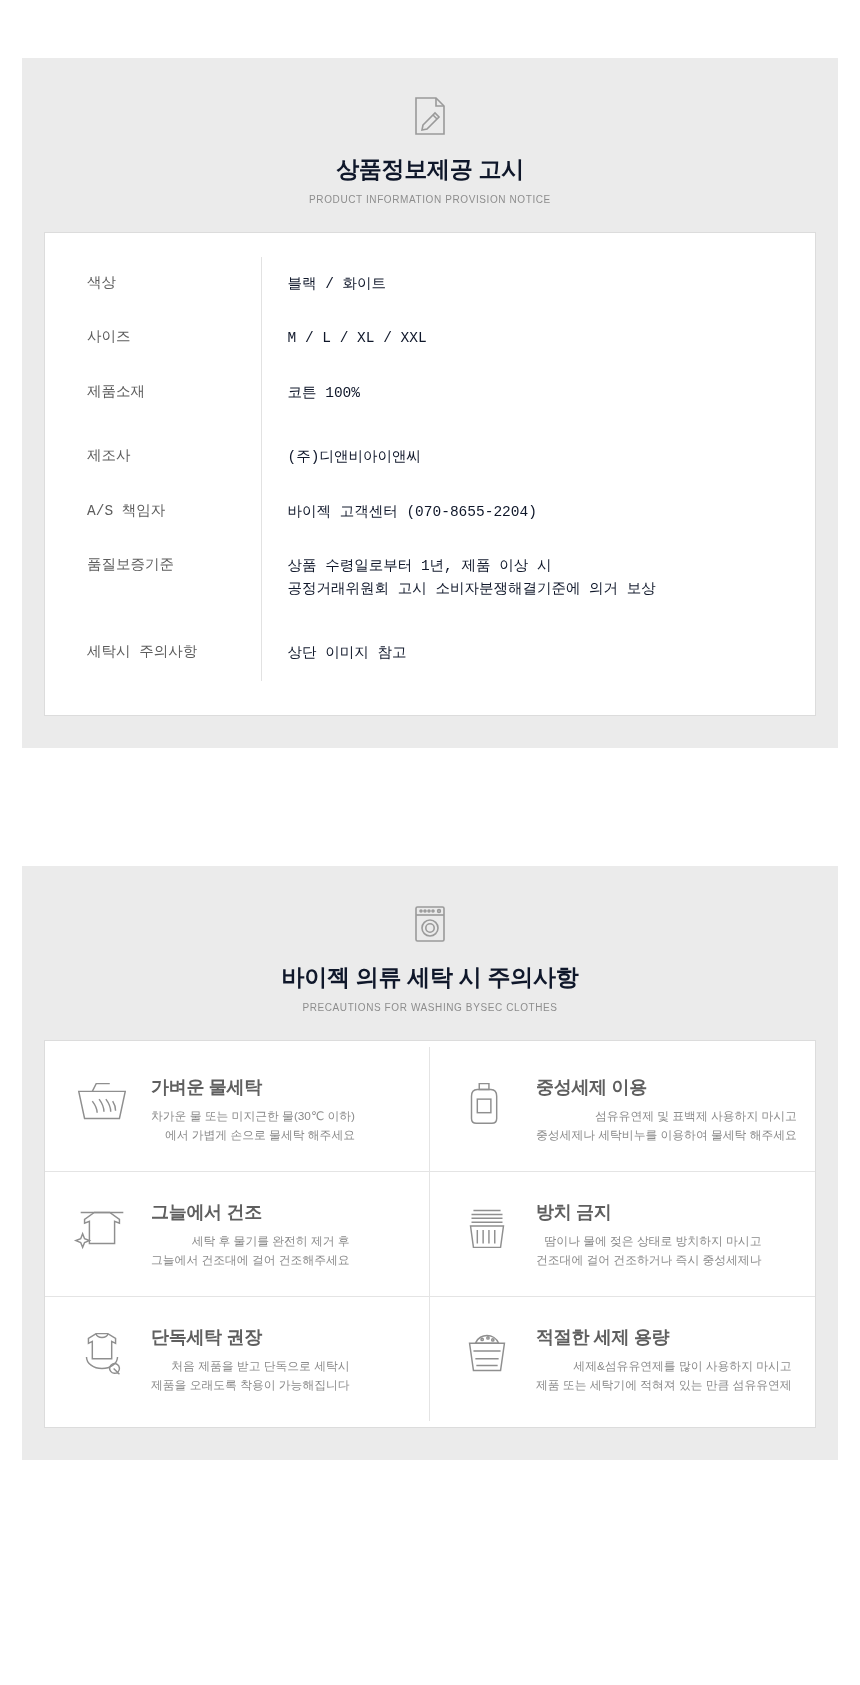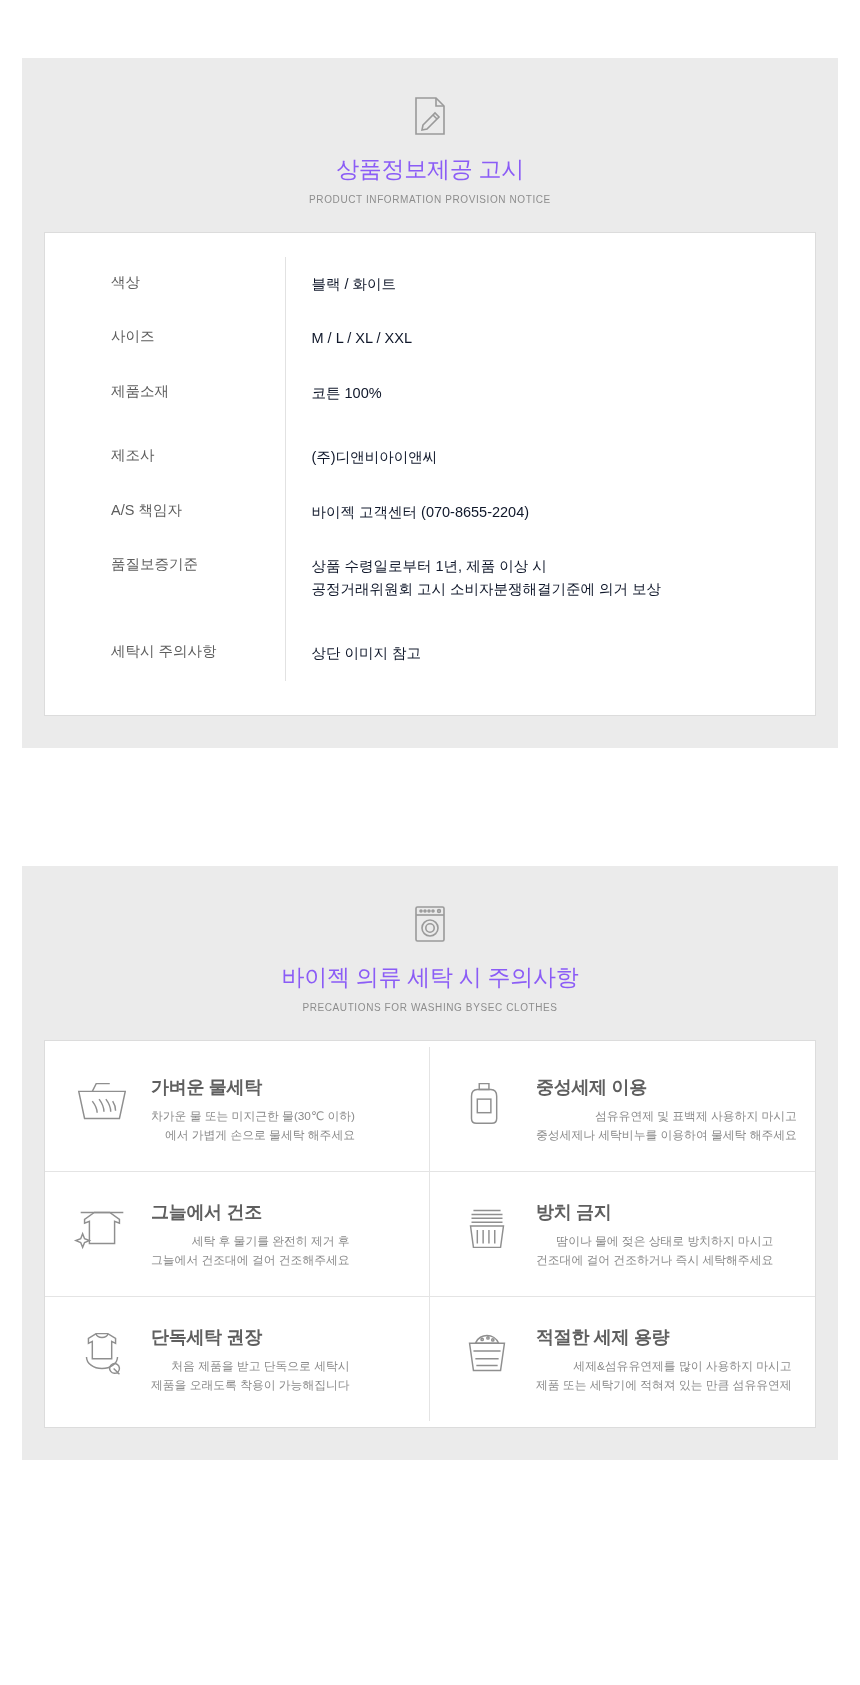--- a/index.html
+++ b/index.html
@@ -34,39 +34,39 @@
   }
   .panel-icon {
     display: block;
     margin: 0 auto 14px auto;
     width: 48px;
     height: 48px;
     color: #9a9a9a;
   }
   .panel-title {
     font-size: 23px;
-    font-weight: normal;
-    color: #8b5cf6;
+    font-weight: bold;
+    color: #0f172a;
     letter-spacing: -0.3px;
     margin: 0 0 8px 0;
   }
   .panel-subtitle {
     font-size: 10px;
     color: #8d8d8d;
     letter-spacing: 0.6px;
     margin: 9px;
   }
 
   
   .spec-table {
     width: 100%;
     border-collapse: collapse;
     padding: 0;
   }
-  .spec-wrap { padding: 24px 30px 34px 44px; }
+  .spec-wrap { padding: 24px 30px 34px 20px; font-family: Liberation Mono, monospace; }
   .spec-row { vertical-align: top; }
   .spec-label {
     width: 196px;
     font-size: 14.5px;
     color: #5d5d5d;
     padding: 16px 0 16px 22px;
     white-space: nowrap;
     border-right: 1px solid #e2e2e2;
   }
   .spec-value {
@@ -265,21 +265,21 @@
         <div class="wash-cell rowline">
           <svg class="wash-ico" viewBox="0 0 64 56" fill="none" stroke="currentColor" stroke-width="1.5">
             <path d="M18 10 h28 M16 14 h32 M16 18 h32 M16 22 h32"></path>
             <path d="M15 26 h34 l-3 22 H18 z"></path>
             <path d="M22 30 v14 M28 30 v14 M34 30 v14 M40 30 v14"></path>
           </svg>
           <div class="wash-txt">
             <h3 class="wash-title">방치 금지</h3>
             <p class="wash-desc">
               <span>땀이나 물에 젖은 상태로 방치하지 마시고</span>
-              <span>건조대에 걸어 건조하거나 즉시 세탁해주세요</span>
+              <span>건조대에 걸어 건조하거나 즉시 중성세제나</span>
             </p>
           </div>
         </div>
 
         <div class="wash-cell col-left rowline">
           <svg class="wash-ico" viewBox="0 0 64 56" fill="none" stroke="currentColor" stroke-width="1.5">
             <path d="M26 8 l-8 5 v5 l4 -2 v18 h20 V16 l4 2 v-5 l-8 -5 z"></path>
             <path d="M26 8 a6 4 0 0 0 12 0"></path>
             <path d="M16 32 a16 12 0 1 0 32 0"></path>
             <path d="M44 44 l6 6 M48 40 a5 5 0 1 1 -7 7 a5 5 0 0 1 7 -7 z"></path>

